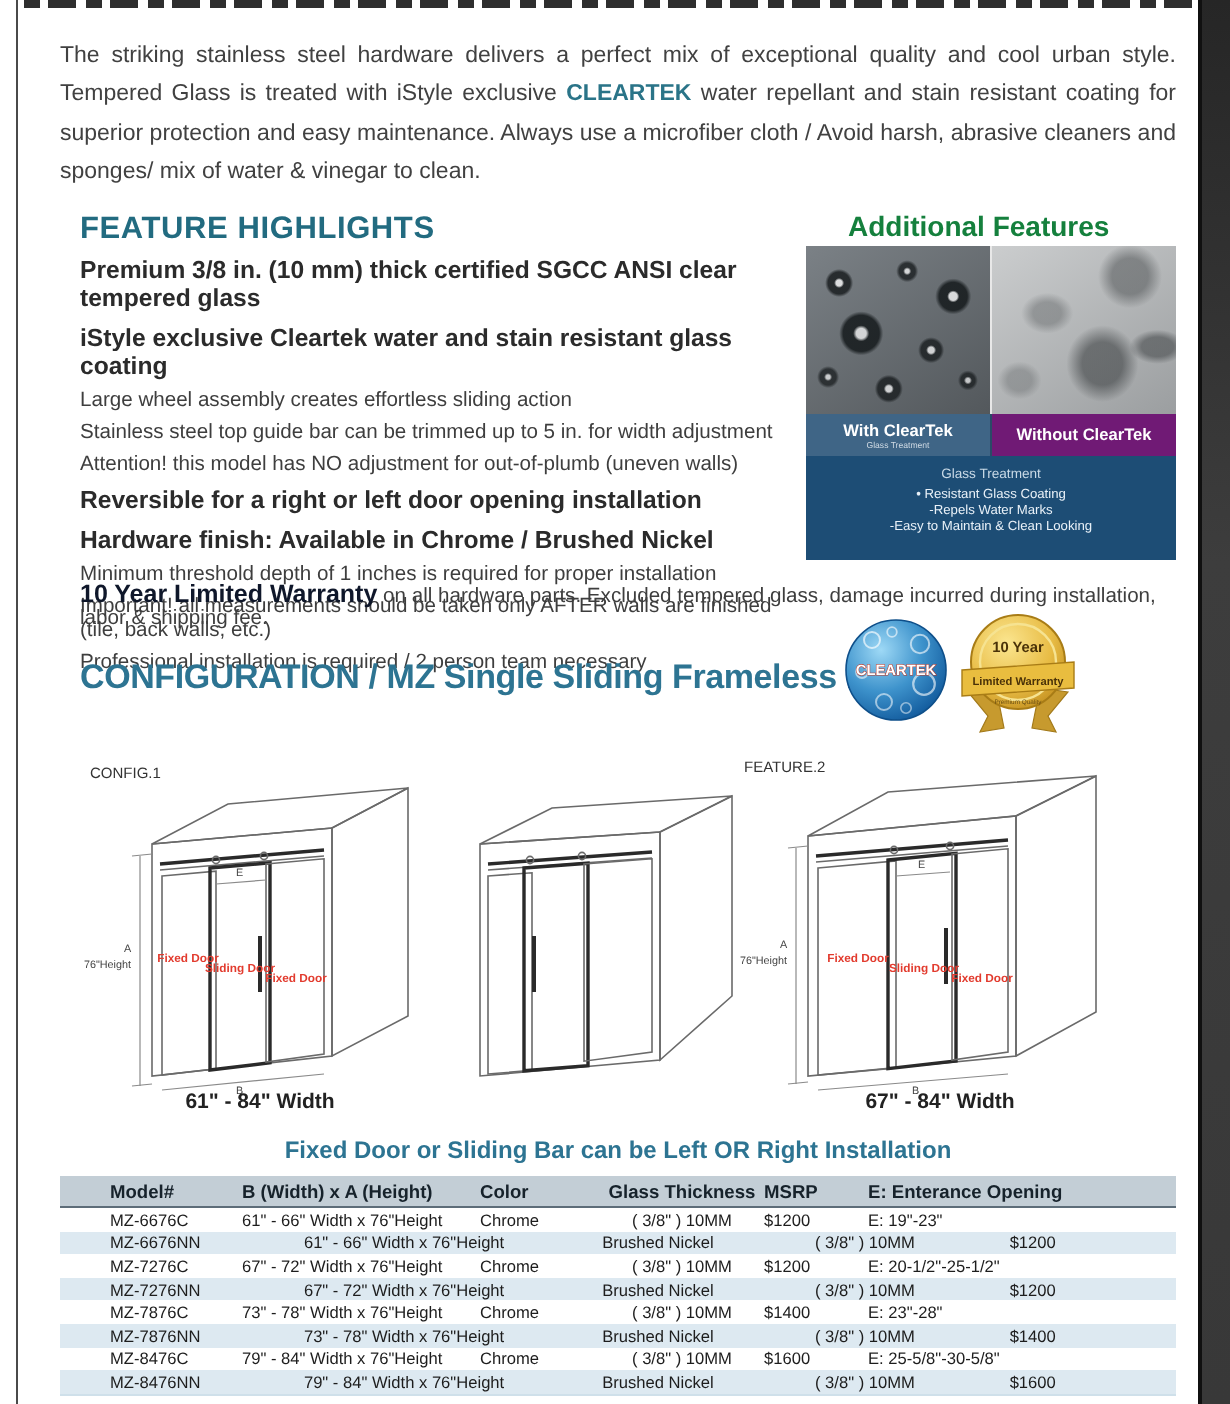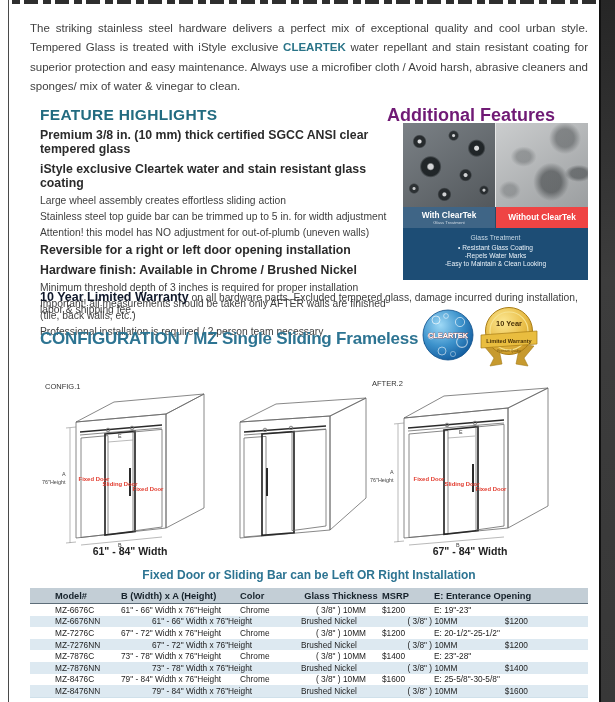--- a/index.html
+++ b/index.html
@@ -17,21 +17,21 @@
   .intro .brand{color:#2a7488;font-weight:bold;}
   
   .fh-title{position:absolute;top:106px;left:40px;font-size:15.5px;font-weight:bold;color:#226b80;letter-spacing:.3px;}
   .feature-list{position:absolute;top:128px;left:40px;width:360px;}
   .feat{color:#333;}
   .feat.bold{font-size:12.3px;font-weight:bold;color:#2b2b2b;margin:0 0 5.5px 0;line-height:14px;}
   .feat.regular{font-size:10.3px;font-weight:400;color:#3e3e3e;margin:0 0 4.6px 0;line-height:11.5px;}
   .warranty{position:absolute;top:290px;left:40px;width:552px;font-size:10.3px;color:#3e3e3e;}
   .warranty b{font-size:12.5px;color:#0f172a;}
   
-  .af-title{position:absolute;top:105px;left:387px;font-size:18px;font-weight:bold;color:#701a75;}
+  .af-title{position:absolute;top:105px;left:424px;font-size:14px;font-weight:bold;color:#15803d;}
   .af-box{position:absolute;top:123px;left:403px;width:185px;height:157px;display:flex;flex-direction:column;}
   .af-photos{display:flex;height:84px;}
   .photo{flex:1;position:relative;}
   .photo-with{background:
       radial-gradient(circle at 18% 22%, rgba(255,255,255,.75) 0 1.5px, rgba(20,24,26,.8) 2.5px 5.5px, rgba(0,0,0,0) 7px),
       radial-gradient(circle at 55% 15%, rgba(255,255,255,.7) 0 1px, rgba(20,24,26,.75) 2px 4px, rgba(0,0,0,0) 5.5px),
       radial-gradient(circle at 80% 30%, rgba(255,255,255,.75) 0 2px, rgba(15,20,22,.8) 3px 7px, rgba(0,0,0,0) 9px),
       radial-gradient(circle at 30% 52%, rgba(255,255,255,.7) 0 2.5px, rgba(15,20,22,.8) 4px 9px, rgba(0,0,0,0) 11px),
       radial-gradient(circle at 68% 62%, rgba(255,255,255,.7) 0 1.5px, rgba(20,24,26,.75) 2.5px 5px, rgba(0,0,0,0) 6.5px),
       radial-gradient(circle at 12% 78%, rgba(255,255,255,.65) 0 1px, rgba(20,24,26,.7) 2px 4px, rgba(0,0,0,0) 5.5px),
@@ -43,21 +43,21 @@
       radial-gradient(ellipse at 30% 40%, rgba(70,74,76,.35) 0 7px, rgba(0,0,0,0) 13px),
       radial-gradient(ellipse at 60% 70%, rgba(40,44,46,.5) 0 10px, rgba(0,0,0,0) 18px),
       radial-gradient(ellipse at 90% 60%, rgba(50,54,56,.5) 0 8px, rgba(0,0,0,0) 14px),
       radial-gradient(ellipse at 15% 80%, rgba(90,94,96,.35) 0 6px, rgba(0,0,0,0) 11px),
       linear-gradient(145deg,#cbcdce,#9b9ea0);border-left:1.5px solid #e8e8e8;}
   .af-labels{display:flex;height:21px;}
   .af-label{flex:1;display:flex;flex-direction:column;align-items:center;justify-content:center;color:#fff;}
   .af-label .main{font-size:8.3px;font-weight:bold;line-height:9px;}
   .af-label .sub{font-size:4.3px;color:#cfdae4;line-height:5px;}
   .af-label-with{background:#3f6586;border-right:1px solid #2a4a66;}
-  .af-label-without{background:#ef4444;}
+  .af-label-without{background:#701a75;}
   .af-panel{flex:1;background:#1d4d75;color:#fff;text-align:center;padding-top:5px;}
   .af-panel .ptitle{font-size:12.5px;letter-spacing:.3px;}
   .af-panel .psub{font-size:6.8px;color:#c8d9e6;margin-top:1px;}
   .af-bullets{margin-top:3px;}
   .af-bullets div{font-size:6.6px;color:#e9f1f8;line-height:8.2px;}
   
   .cfg-title{position:absolute;top:329px;left:40px;font-size:17px;font-weight:bold;color:#2d7492;letter-spacing:-0.2px;}
   .cfg-label{position:absolute;font-size:7.5px;color:#333;}
   .cfg1-label{top:382px;left:45px;}
   .cfg2-label{top:379px;left:372px;}
@@ -106,21 +106,21 @@
 
   <div class="fh-title">FEATURE  HIGHLIGHTS</div>
   <div class="feature-list">
       <div class="feat bold">Premium 3/8 in. (10 mm) thick certified SGCC ANSI clear tempered glass</div>
       <div class="feat bold">iStyle exclusive Cleartek water and stain resistant glass coating</div>
       <div class="feat regular">Large wheel assembly creates effortless sliding action</div>
       <div class="feat regular">Stainless steel top guide bar can be trimmed up to 5 in. for width adjustment</div>
       <div class="feat regular">Attention! this model has NO adjustment for out-of-plumb (uneven walls)</div>
       <div class="feat bold">Reversible for a right or left door opening installation</div>
       <div class="feat bold">Hardware finish: Available in Chrome / Brushed Nickel</div>
-      <div class="feat regular">Minimum threshold depth of 3 inches is required for proper installation</div>
+      <div class="feat regular">Minimum threshold depth of 1 inches is required for proper installation</div>
       <div class="feat regular">Important! all measurements should be taken only AFTER walls are finished (tile, back walls, etc.)</div>
       <div class="feat regular">Professional installation is required /  2 person team necessary</div>
     </div>
   <div class="warranty">
     <b>10 Year Limited Warranty</b><span>  on all hardware parts. Excluded tempered glass, damage incurred during installation, labor &amp; shipping fee.</span>
   </div>
 
   <div class="af-title">Additional Features</div>
   <div class="af-box">
     <div class="af-photos">
@@ -179,21 +179,21 @@
     <polygon points="56,42 42,40 38,60 50,62 46,54" fill="#c79a2e" stroke="#a37a1a" stroke-width="0.6"></polygon>
     <circle cx="31" cy="27" r="23.5" fill="url(#gold1)" stroke="#a87c16" stroke-width="1"></circle>
     <circle cx="31" cy="27" r="19" fill="none" stroke="#f6e391" stroke-width="1.2"></circle>
     <text x="31" y="22" text-anchor="middle" font-size="7.4" font-weight="bold" fill="#4a3208" font-family="Liberation Sans, sans-serif">10 Year</text>
     <polygon points="3,31 59,27 59,40 3,44" fill="#e9bd3f" stroke="#a87c16" stroke-width="0.7"></polygon>
     <text x="31" y="38.5" text-anchor="middle" font-size="5.6" font-weight="bold" fill="#4a3208" font-family="Liberation Sans, sans-serif">Limited Warranty</text>
     <text x="31" y="48" text-anchor="middle" font-size="3.2" fill="#6b4f12" font-family="Liberation Sans, sans-serif">Premium Quality</text>
   </svg>
 
   <div class="cfg-label cfg1-label">CONFIG.1</div>
-  <div class="cfg-label cfg2-label">AFTER.2</div>
+  <div class="cfg-label cfg2-label">FEATURE.2</div>
 
   <svg class="diagram d1" width="185" height="162" viewBox="0 0 185 162">
     <polygon class="dline" points="40,34 130,26 168,6 78,14"></polygon>
     <polygon class="dline" points="130,26 168,6 168,120 130,140"></polygon>
     <polygon class="dline" points="40,34 130,26 130,140 40,150"></polygon>
     <line class="dline-bold" x1="44" y1="44" x2="126" y2="37"></line>
     <line class="dline" x1="44" y1="47" x2="126" y2="40"></line>
     <polygon class="dline" points="45,50 72,47.6 72,146.4 45,149.5"></polygon>
     <polygon class="dline-bold" points="69,46 99,43.4 99,143.4 69,147"></polygon>
     <circle class="dline" cx="72" cy="42" r="1.8"></circle>

